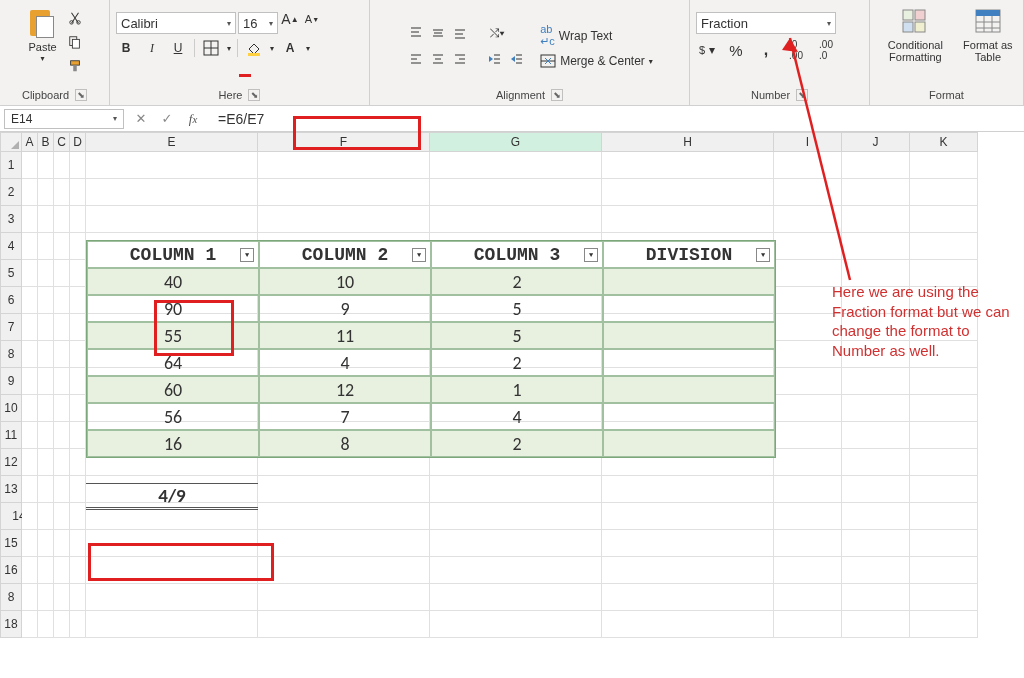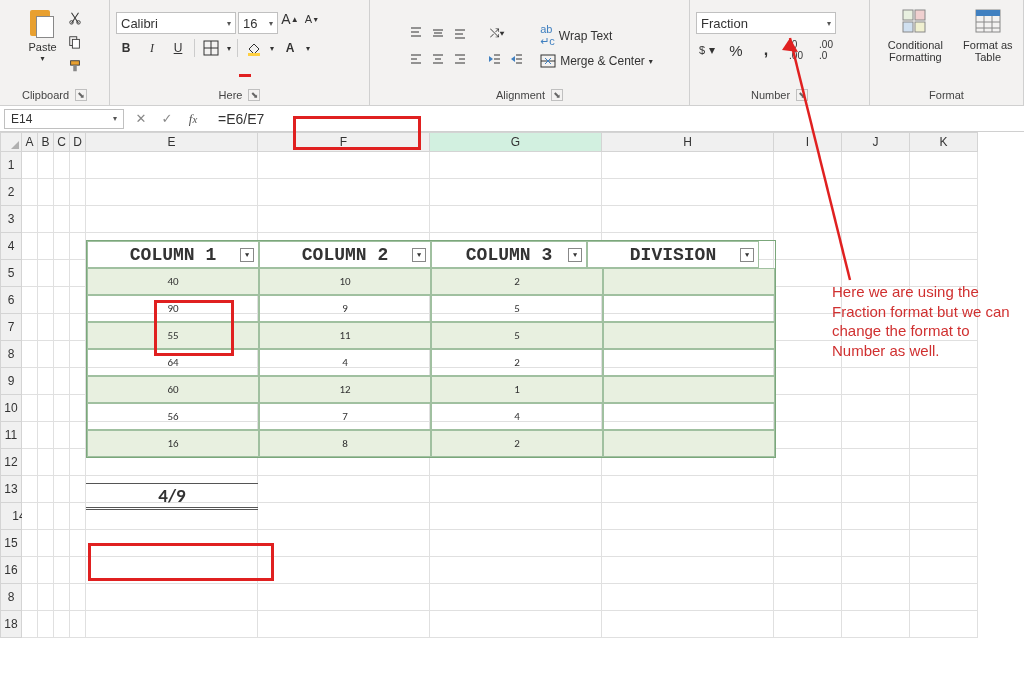--- a/index.html
+++ b/index.html
@@ -44,21 +44,21 @@
 .row-headers { display: flex; flex-direction: column; }
 .rh { width: 22px; border: 1px solid #d4d4d4; border-top: none; background: #f0f0f0; display: flex; align-items: center; justify-content: center; font-size: 12px; }
 .cells { position: relative; }
 .cell-row { display: flex; }
 .cell { border: 1px solid #e0e0e0; border-top: none; border-left: none; display: flex; align-items: center; justify-content: center; font-size: 15px; background: #fff; }
 .ch.active { background: #d2f0e0; }
 
 
 .data-table { position: absolute; border: 1px solid #7ba77b; }
 .data-table .dr { display: flex; }
-.data-table .dc { border: 1px solid #a0c0a0; display: flex; align-items: center; justify-content: center; font-family: Calibri, sans-serif; font-size: 11px; }
+.data-table .dc { border: 1px solid #a0c0a0; display: flex; align-items: center; justify-content: center; font-family: Calibri, sans-serif; font-size: 18px; }
 .data-table .hdr { font-weight: bold; font-size: 18px; background: #fff; position: relative; font-family: Liberation Mono, monospace; }
 .data-table .hdr .flt { position: absolute; right: 4px; top: 50%; transform: translateY(-50%); width: 14px; height: 14px; border: 1px solid #888; background: #fff; display: flex; align-items: center; justify-content: center; font-size: 7px; cursor: pointer; }
 .data-table .even { background: #e8f0e0; }
 .result-cell { position: absolute; font-family: Calibri, sans-serif; font-size: 19px; font-weight: bold; display: flex; align-items: center; justify-content: center; border-top: 1px solid #555; border-bottom: 3px double #555; }
 
 
 .red-box { position: absolute; border: 3px solid #e02020; pointer-events: none; }
 .annotation { position: absolute; color: #d03030; font-size: 15px; line-height: 1.3; }
 .arrow-svg { position: absolute; pointer-events: none; }
 
@@ -587,21 +587,21 @@
           <div class="cell" style="width: 68px; height: 27px;"></div>
           <div class="cell" style="width: 68px; height: 27px;"></div>
           <div class="cell" style="width: 68px; height: 27px;"></div>
         </div>
       </div>
 
     <div class="data-table" id="data-table" style="left: 64px; top: 108px;">
         <div class="dr">
           <div class="dc hdr" style="width: 172px; height: 27px;">COLUMN 1<span class="flt">▼</span></div>
           <div class="dc hdr" style="width: 172px; height: 27px;">COLUMN 2<span class="flt">▼</span></div>
-          <div class="dc hdr" style="width: 156px; height: 27px;">COLUMN 3<span class="flt">▼</span></div>
+          <div class="dc hdr" style="width: 172px; height: 27px;">COLUMN 3<span class="flt">▼</span></div>
           <div class="dc hdr" style="width: 172px; height: 27px;">DIVISION<span class="flt">▼</span></div>
         </div>
         <div class="dr">
           <div class="dc even" style="width: 172px; height: 27px;">40</div>
           <div class="dc even" style="width: 172px; height: 27px;">10</div>
           <div class="dc even" style="width: 172px; height: 27px;">2</div>
           <div class="dc even" style="width: 172px; height: 27px;"></div>
         </div>
         <div class="dr">
           <div class="dc" style="width: 172px; height: 27px;">90</div>

